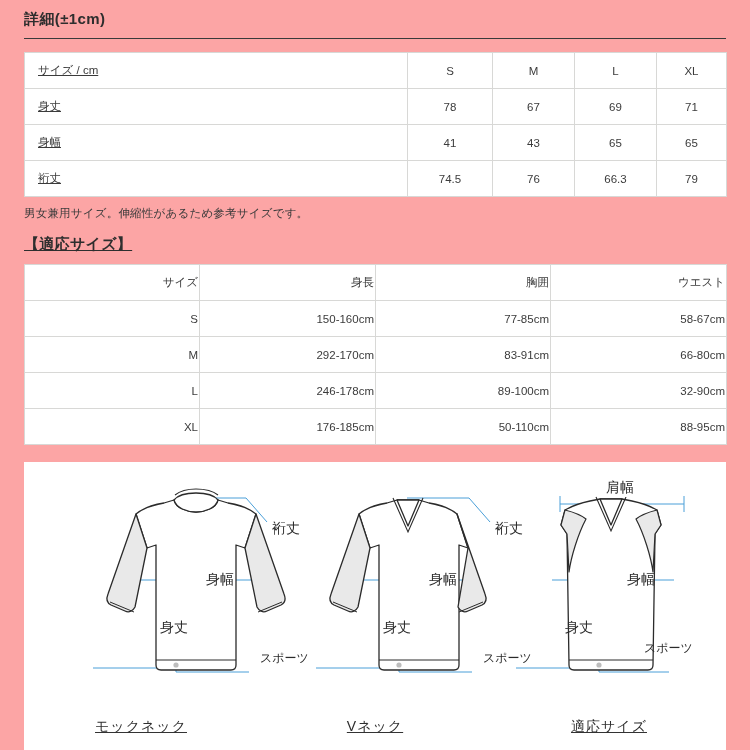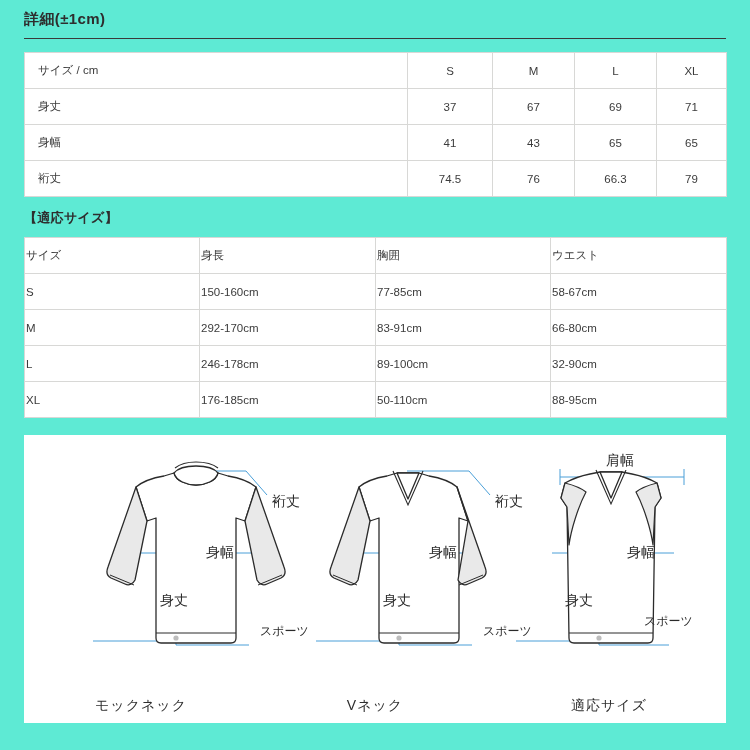--- a/index.html
+++ b/index.html
@@ -13,21 +13,21 @@
     font-family: "Liberation Sans", "DejaVu Sans", sans-serif;
     color: #333333;
     -webkit-font-smoothing: antialiased;
   }
   .page {
     width: 750px;
     height: 750px;
     position: relative;
     box-sizing: border-box;
     padding: 0 24px;
-    background: #5eead4;
+    background: #fca5a5;
   }
   .section-title {
     font-size: 15px;
     font-weight: bold;
     color: #2e2e2e;
     padding-top: 10px;
     padding-bottom: 9px;
     letter-spacing: 0.4px;
   }
   .rule {
@@ -55,66 +55,69 @@
     margin-top: 13px;
   }
   .detail-table td {
     height: 36px;
     font-size: 11.5px;
   }
   .detail-table .lbl {
     padding-left: 13px;
     text-align: left;
     font-size: 11.5px;
+    text-decoration: underline;
   }
   .detail-table .val {
     text-align: center;
     font-size: 11.5px;
   }
   .note {
     font-size: 11.5px;
     color: #3b3b3b;
     padding-top: 9px;
     padding-bottom: 2px;
     letter-spacing: 0.2px;
   }
   .bracket-title {
-    font-size: 13px;
+    font-size: 15px;
     color: #2e2e2e;
     font-weight: bold;
     padding-top: 12px;
     padding-bottom: 10px;
     letter-spacing: 0.3px;
+    text-decoration: underline;
   }
 
   
   .fit-table td {
     height: 36px;
     font-size: 11.5px;
-    text-align: left;
+    text-align: right;
   }
 
   
   .illus-panel {
     margin-top: 17px;
     width: 702px;
     height: 288px;
     background: #ffffff;
     position: relative;
     box-sizing: border-box;
   }
   .illus-svg {
     display: block;
   }
   .captions {
     position: absolute;
-    bottom: 8px;
+    bottom: 14px;
     left: 0;
     width: 100%;
     display: flex;
+    text-decoration: underline;
   }
   .captions .cap {
     flex: 1;
     text-align: center;
     font-size: 14px;
     color: #2e2e2e;
     letter-spacing: 1px;
   }
   .jp-label {
     font-size: 14px;
@@ -146,21 +149,21 @@
     <tbody>
       <tr>
         <td class="lbl">サイズ / cm</td>
         <td class="val">S</td>
         <td class="val">M</td>
         <td class="val">L</td>
         <td class="val">XL</td>
       </tr>
       <tr>
         <td class="lbl">身丈</td>
-        <td class="val">37</td>
+        <td class="val">78</td>
         <td class="val">67</td>
         <td class="val">69</td>
         <td class="val">71</td>
       </tr>
       <tr>
         <td class="lbl">身幅</td>
         <td class="val">41</td>
         <td class="val">43</td>
         <td class="val">65</td>
         <td class="val">65</td>
@@ -168,20 +171,21 @@
       <tr>
         <td class="lbl">裄丈</td>
         <td class="val">74.5</td>
         <td class="val">76</td>
         <td class="val">66.3</td>
         <td class="val">79</td>
       </tr>
     </tbody>
   </table>
 
+  <div class="note">男女兼用サイズ。伸縮性があるため参考サイズです。</div>
 
   <div class="bracket-title">【適応サイズ】</div>
 
   <table class="fit-table">
     <colgroup>
       <col style="width:175px">
       <col style="width:176px">
       <col style="width:175px">
       <col style="width:176px">
     </colgroup>

